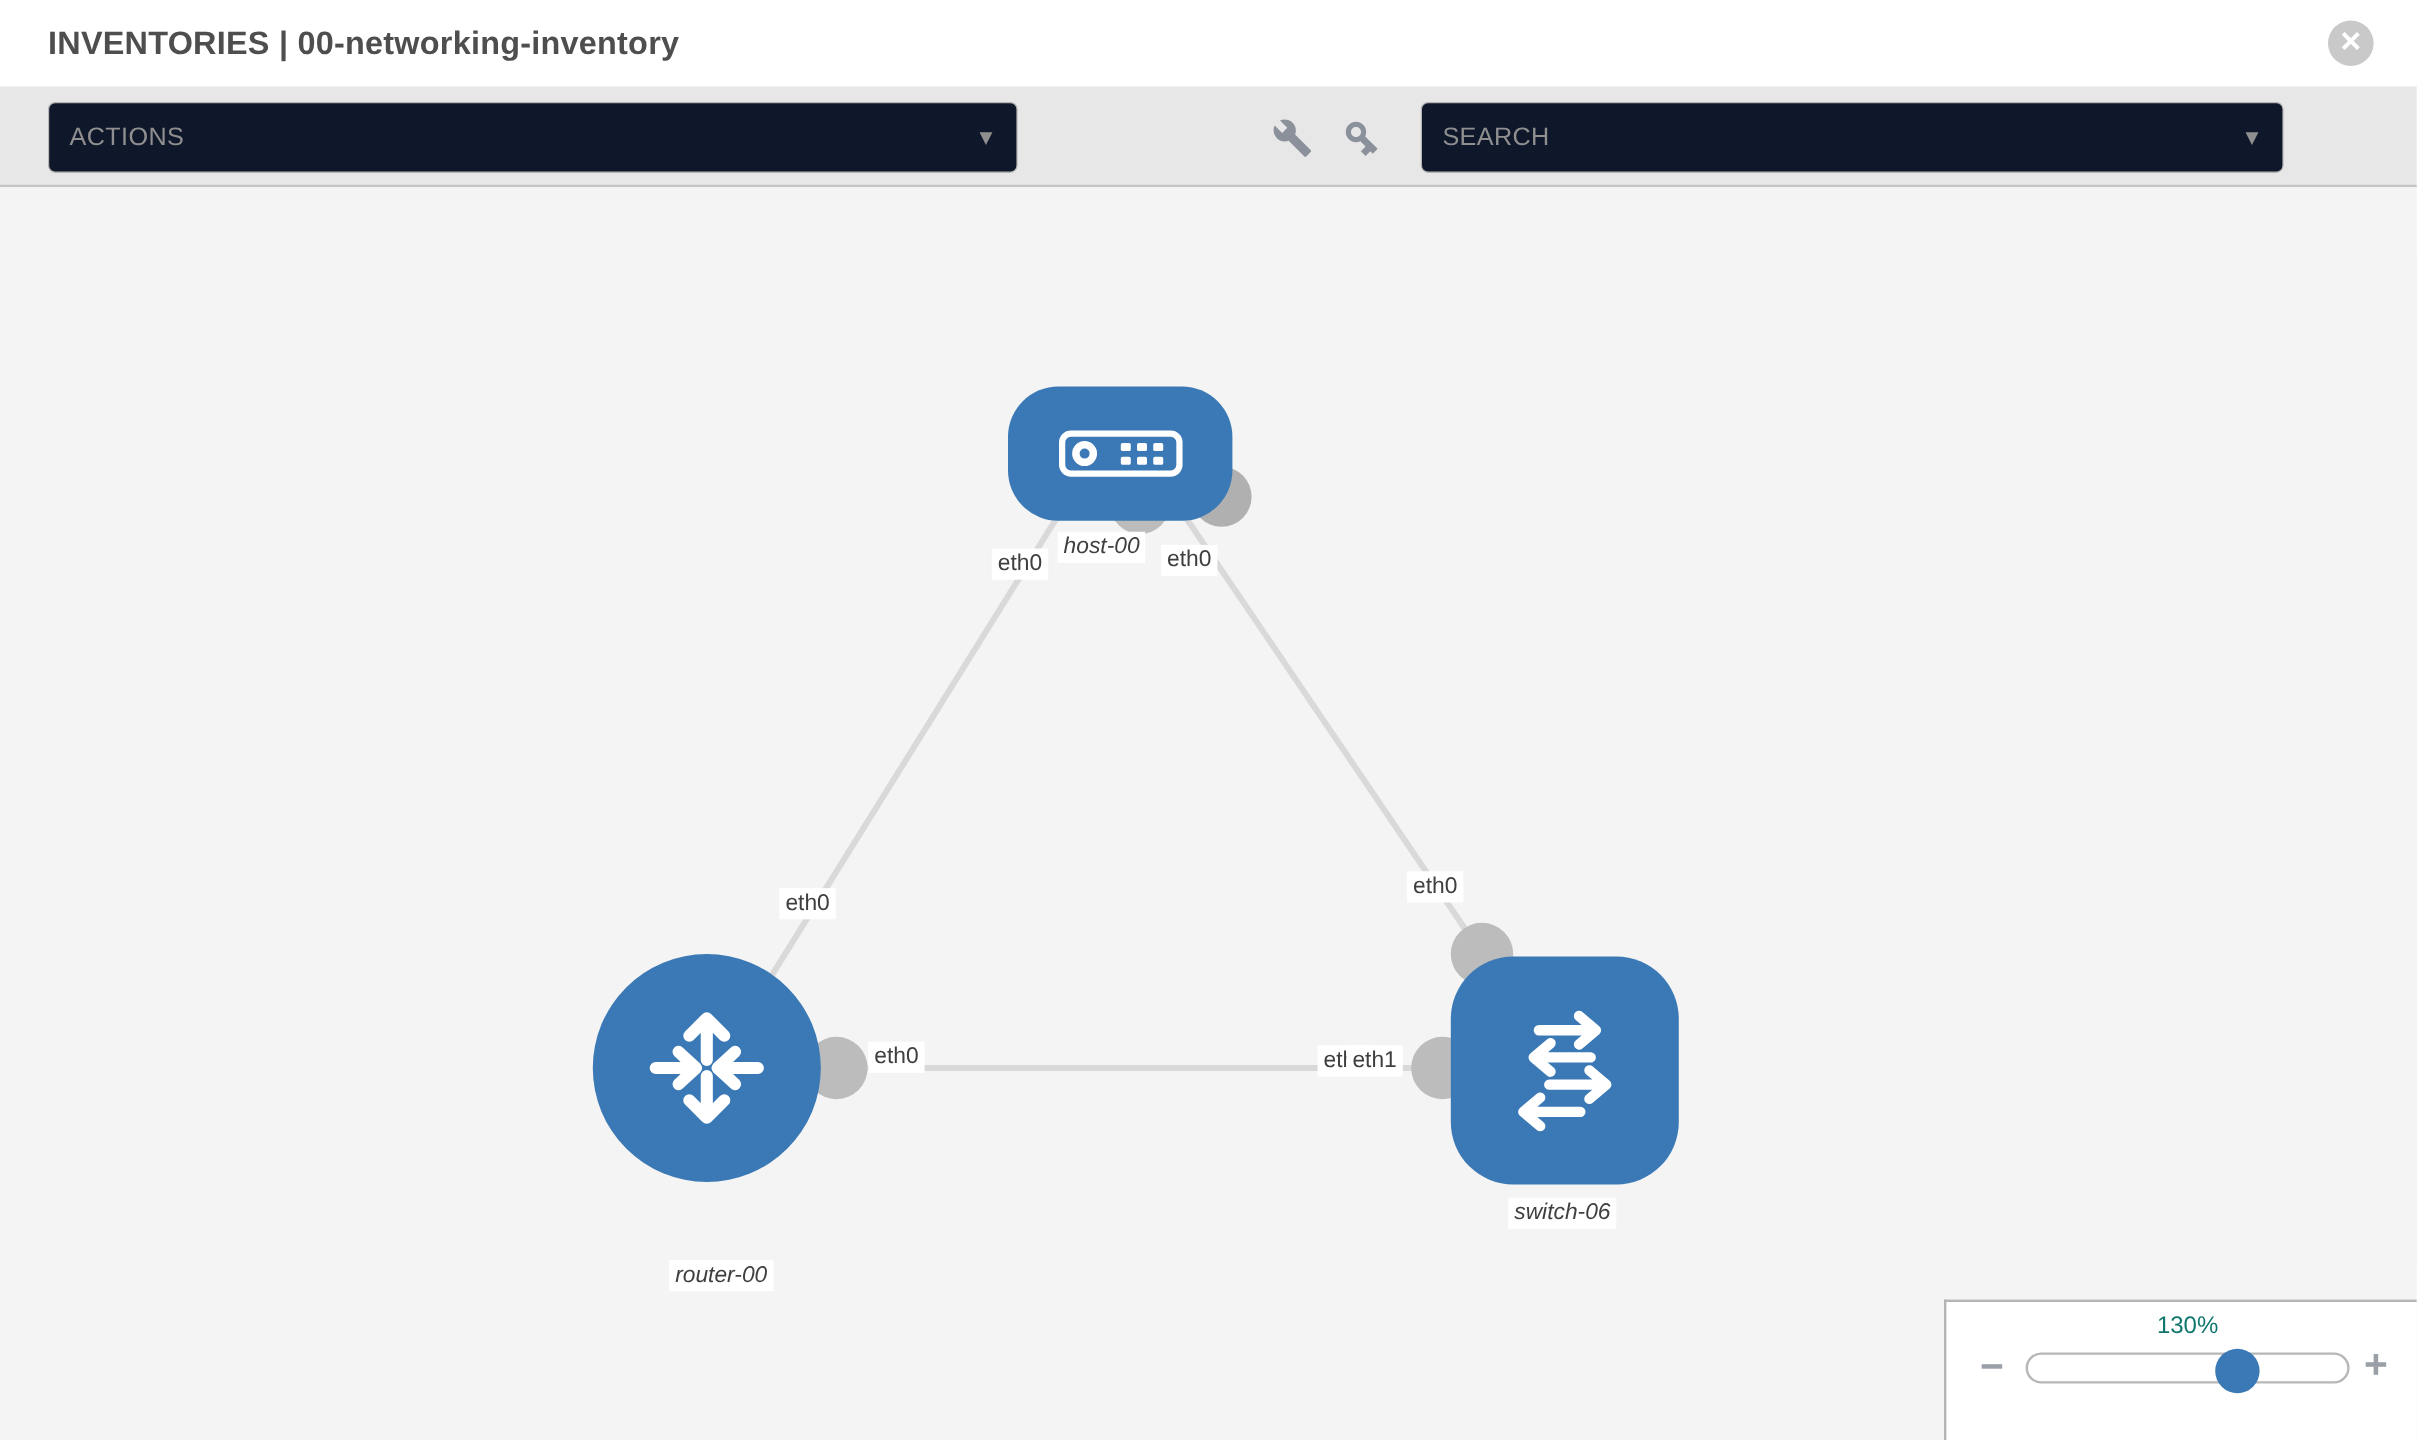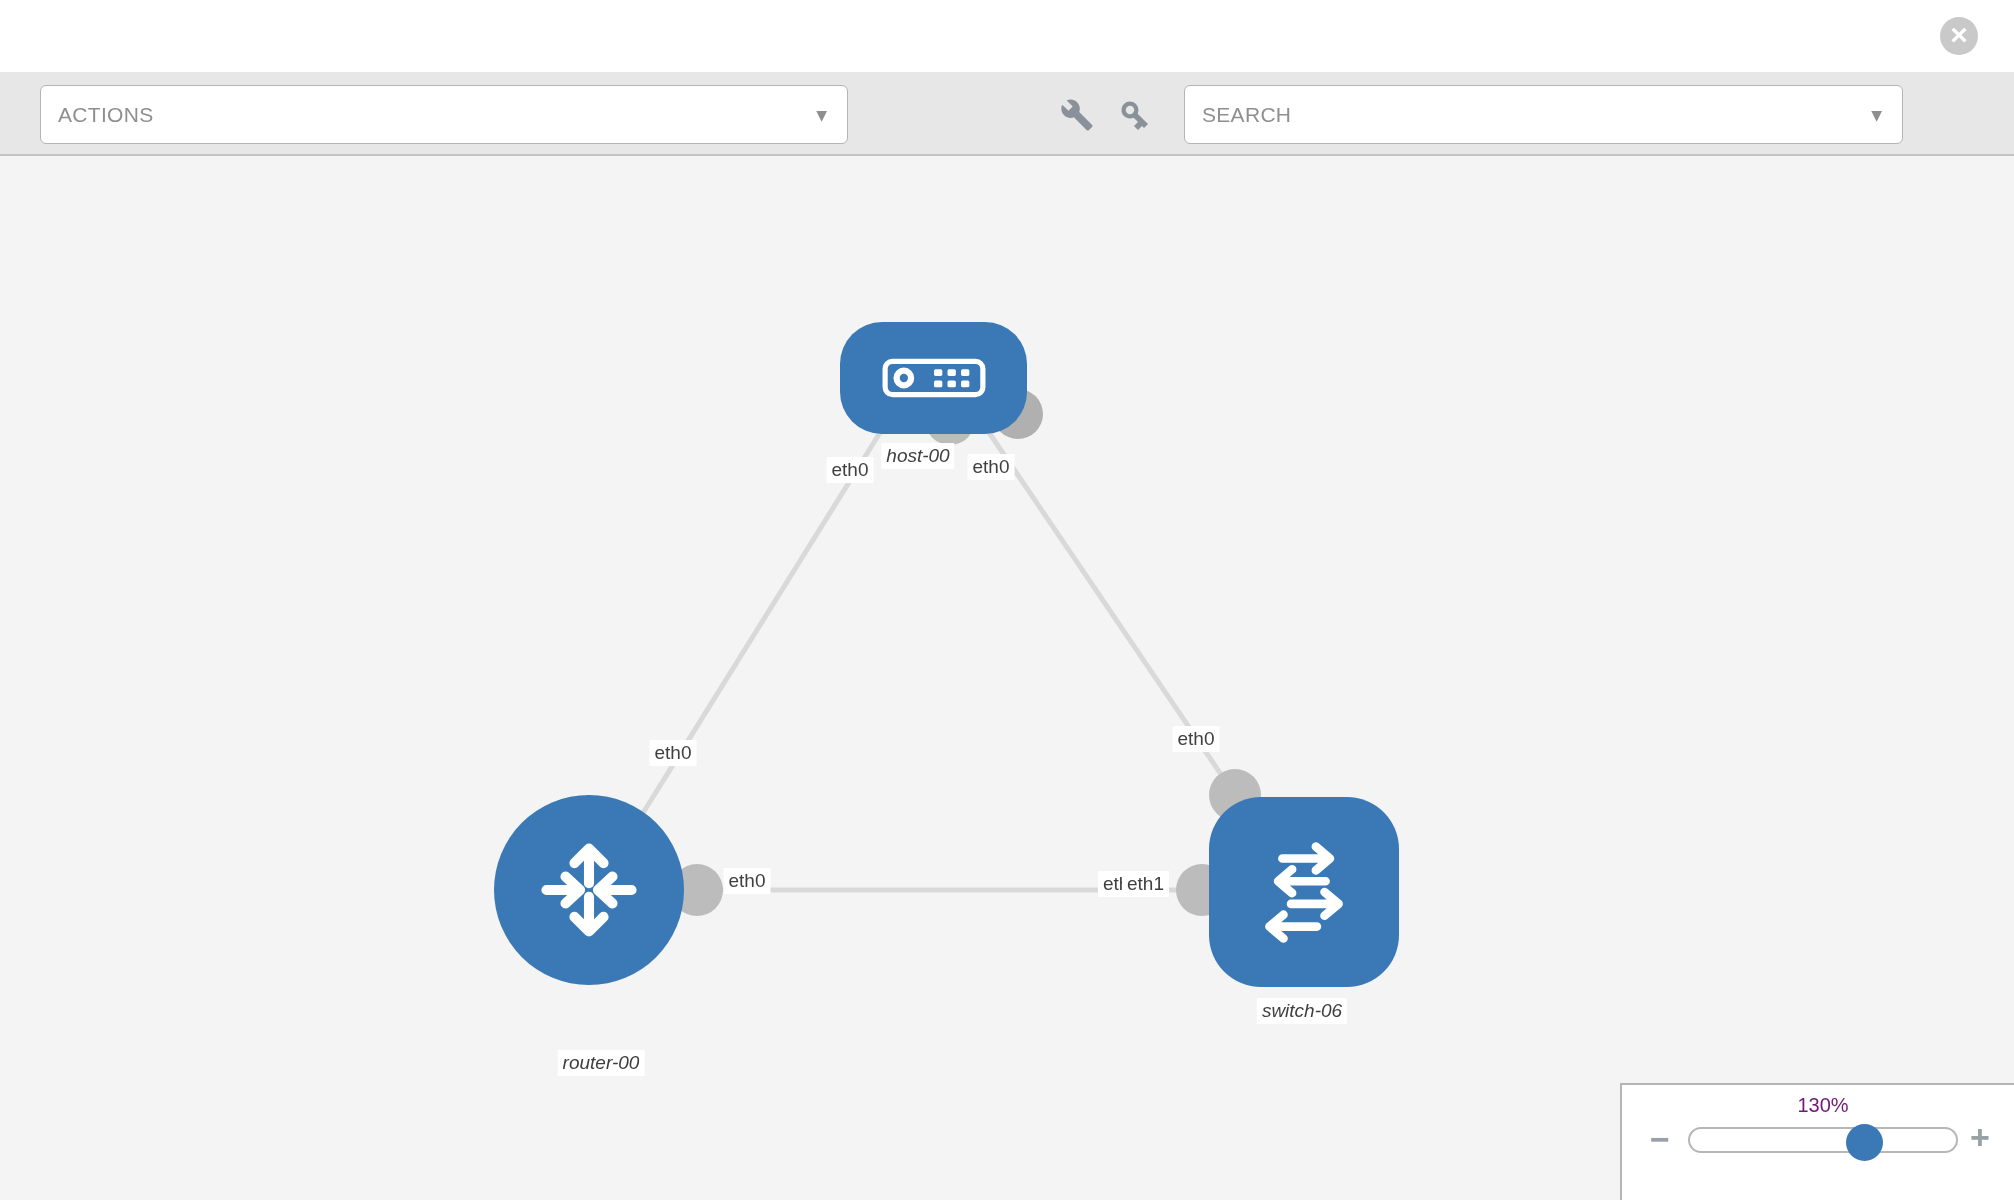--- a/index.html
+++ b/index.html
@@ -30,21 +30,21 @@
     margin-top: -3px;
   }
 
   
   .toolbar {
     position: absolute; left: 0; top: 72px; width: 2014px; height: 84px;
     background: #e7e7e7; border-bottom: 2px solid #c4c4c4;
   }
   .select-box {
     position: absolute; top: 13px; height: 59px;
-    background: #ffffff; border: 1px solid #b5b5b5; border-radius: 6px;
+    background: #0f172a; border: 1px solid #b5b5b5; border-radius: 6px;
     display: flex; align-items: center;
     cursor: pointer;
   }
   .select-box .select-label {
     padding-left: 17px; font-size: 21px; color: #8f8f8f; letter-spacing: 0.3px;
   }
   .select-box .caret {
     position: absolute; right: 20px; top: 50%; transform: translateY(-50%);
     font-family: "DejaVu Sans", sans-serif;
     font-size: 14px; color: #8f8f8f;
@@ -86,21 +86,21 @@
   .chip.anchored { transform: translate(0, -50%); }
 
   
   .zoom-panel {
     position: absolute; left: 1620px; top: 1083px; width: 394px; height: 117px;
     background: #ffffff;
     border-top: 2px solid #b5b5b5; border-left: 2px solid #b5b5b5;
   }
   .zoom-value {
     position: absolute; left: 66px; top: 9px; width: 270px;
-    text-align: center; font-size: 20px; color: #701a75;
+    text-align: center; font-size: 20px; color: #0f766e;
   }
   .zoom-minus, .zoom-plus {
     position: absolute; color: #9aa0a8; font-weight: bold; font-size: 34px;
     line-height: 1; cursor: pointer;
   }
   .zoom-minus { left: 28px; top: 37px; }
   .zoom-plus  { left: 348px; top: 35px; }
   .zoom-track {
     position: absolute; left: 66px; top: 42px; width: 270px; height: 26px;
     background: #ffffff; border: 2px solid #b7b7b7; border-radius: 14px;
@@ -108,20 +108,21 @@
   }
   .zoom-thumb {
     position: absolute; left: 224px; top: 39px; width: 37px; height: 37px;
     background: #3a79b5; border-radius: 50%; cursor: grab;
   }
 </style>
 </head>
 <body>
 
 <div class="header">
+  <div class="header-title">INVENTORIES | 00-networking-inventory</div>
   <div class="close-btn">
     <span>×</span>
   </div>
 </div>
 
 <div class="toolbar">
 
   <div class="select-box actions-select">
     <span class="select-label">ACTIONS</span>
     <span class="caret">▼</span>

